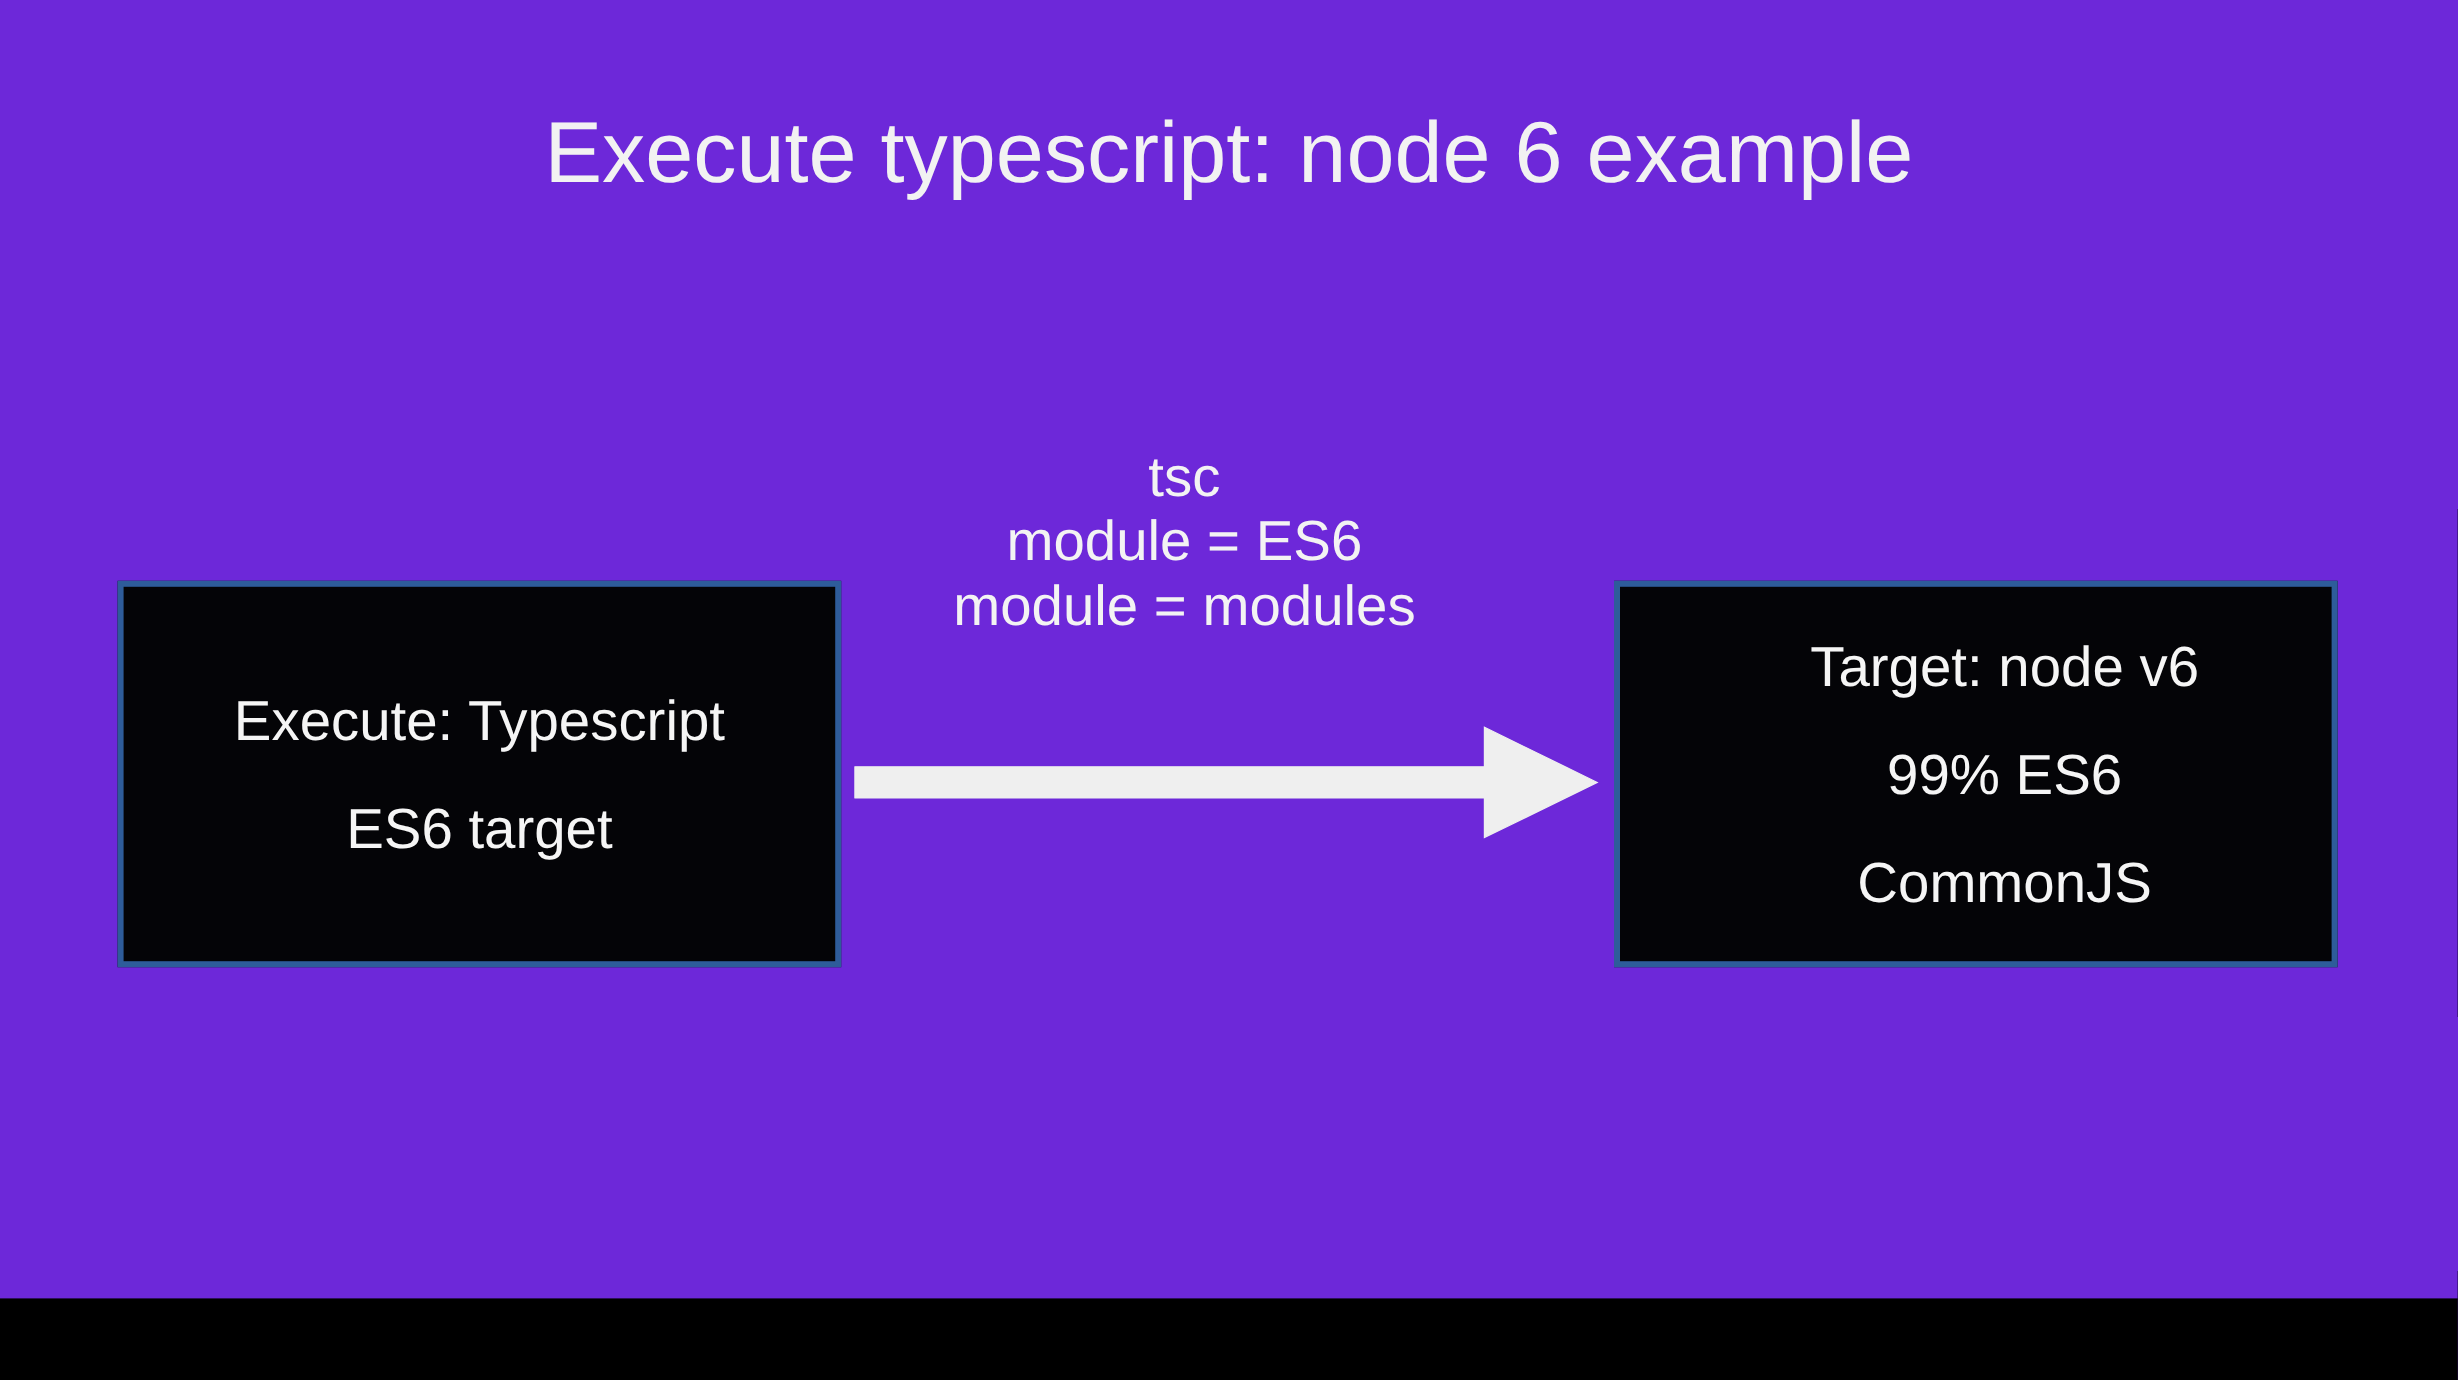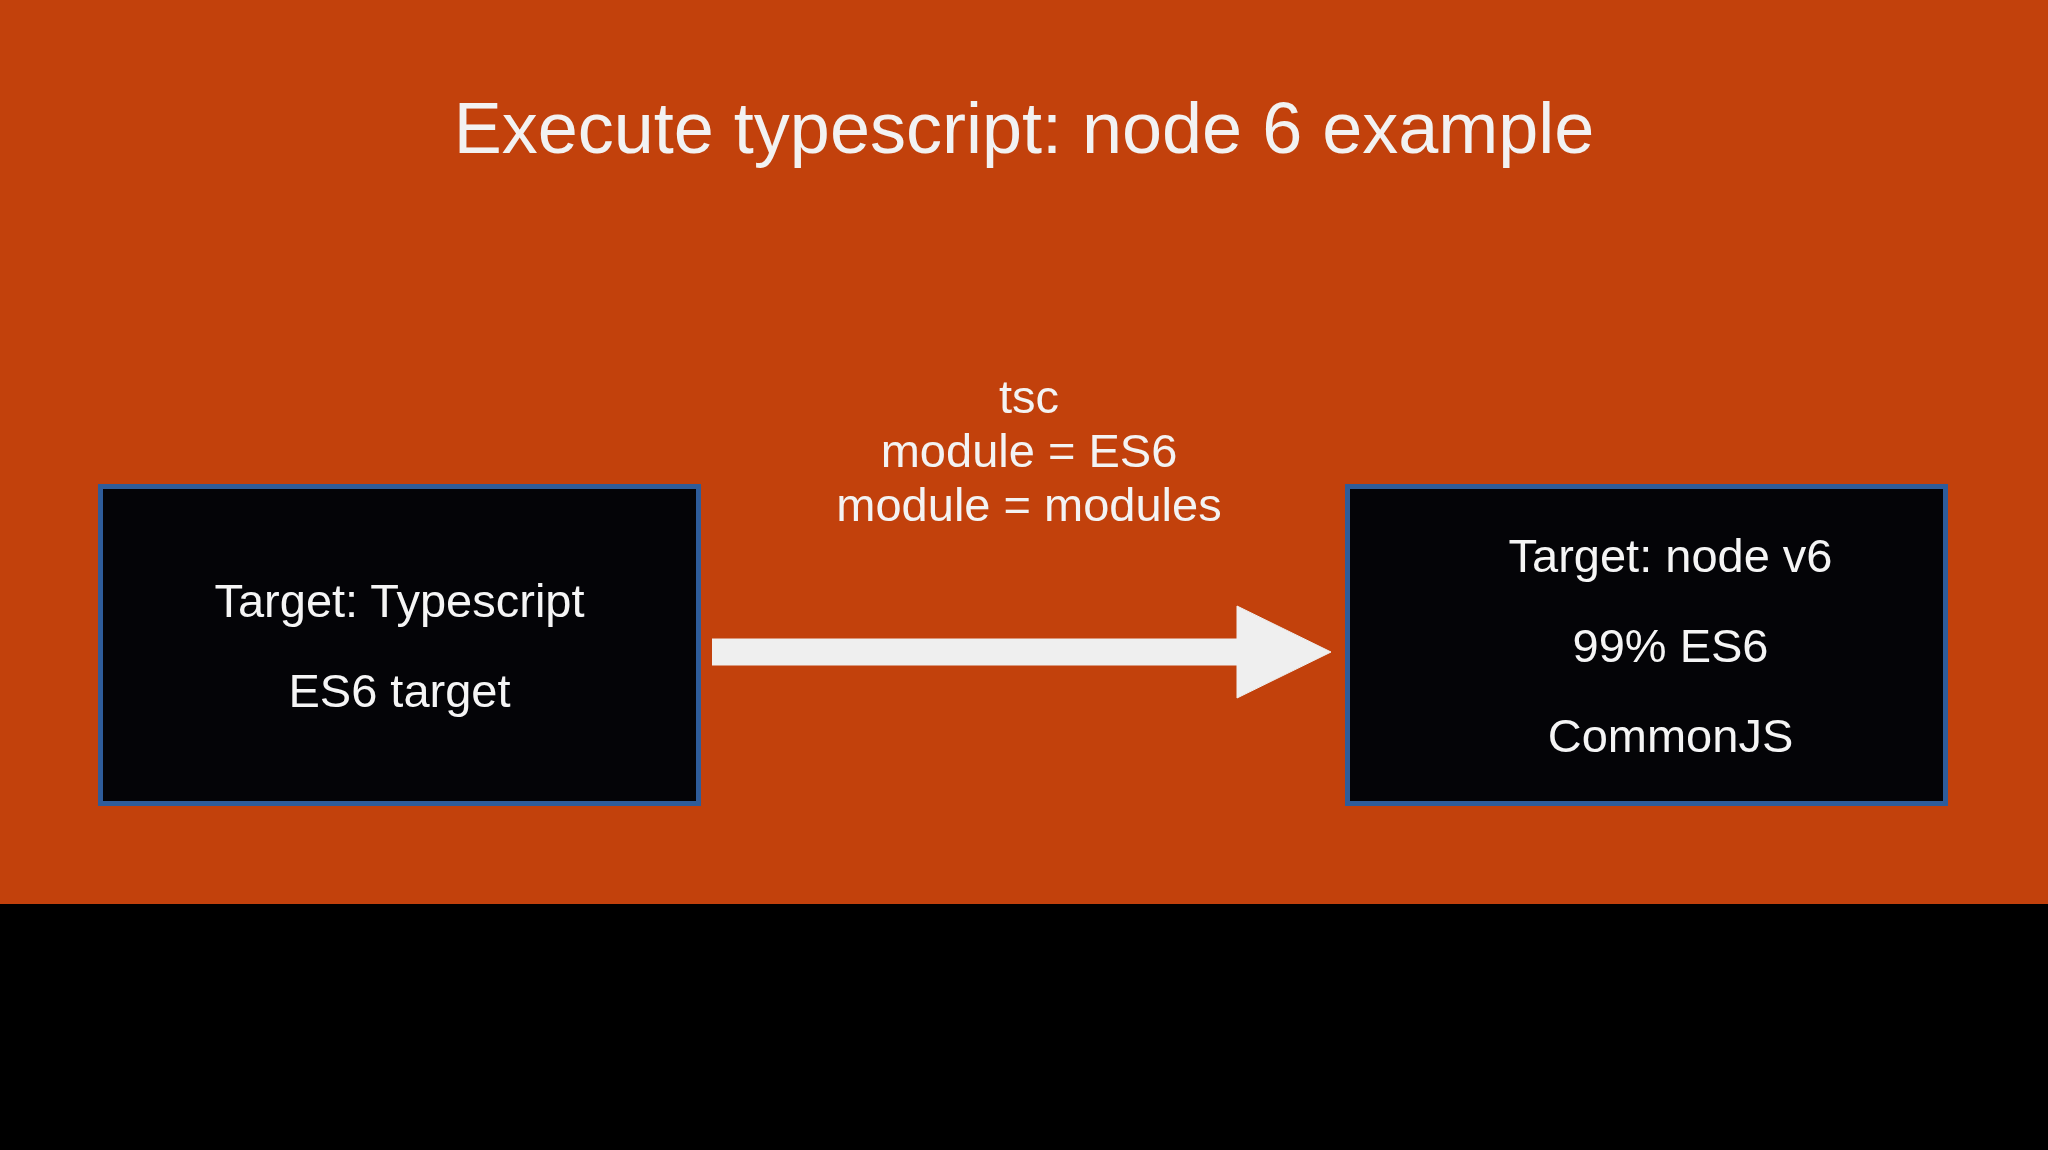--- a/index.html
+++ b/index.html
@@ -11,22 +11,22 @@
     width: 2048px;
     height: 1150px;
     overflow: hidden;
     font-family: "Liberation Sans", sans-serif;
     color: #ffffff;
     -webkit-font-smoothing: antialiased;
   }
   .slide {
     position: relative;
     width: 2048px;
-    height: 904px;
-    background: #c2410c;
+    height: 1082px;
+    background: #6d28d9;
   }
 
   
   .slide-title {
     position: absolute;
     left: 0;
     top: 92px;
     width: 2048px;
     text-align: center;
     font-size: 72px;
@@ -78,41 +78,41 @@
     left: 712px;
     top: 600px;
     width: 625px;
     height: 104px;
   }
   .arrow-svg { display: block; width: 625px; height: 104px; }
 
   
   .arrow-label {
     position: absolute;
-    left: 704px;
+    left: 662px;
     top: 370px;
     width: 650px;
     text-align: center;
   }
   .arrow-label .lbl {
     font-size: 47px;
     line-height: 1.15;
     color: #f3f3f3;
     white-space: nowrap;
   }
 </style>
 </head>
 <body>
 
 <div class="slide">
 
   <div class="slide-title">Execute typescript: node 6 example</div>
 
   <div class="node-box left">
-    <div class="node-line l1">Target: Typescript</div>
+    <div class="node-line l1">Execute: Typescript</div>
     <div class="node-line l3">ES6 target</div>
   </div>
 
   <div class="arrow-label">
     <div class="lbl">tsc</div>
     <div class="lbl">module = ES6</div>
     <div class="lbl">module = modules</div>
   </div>
 
   <div class="arrow-wrap">

